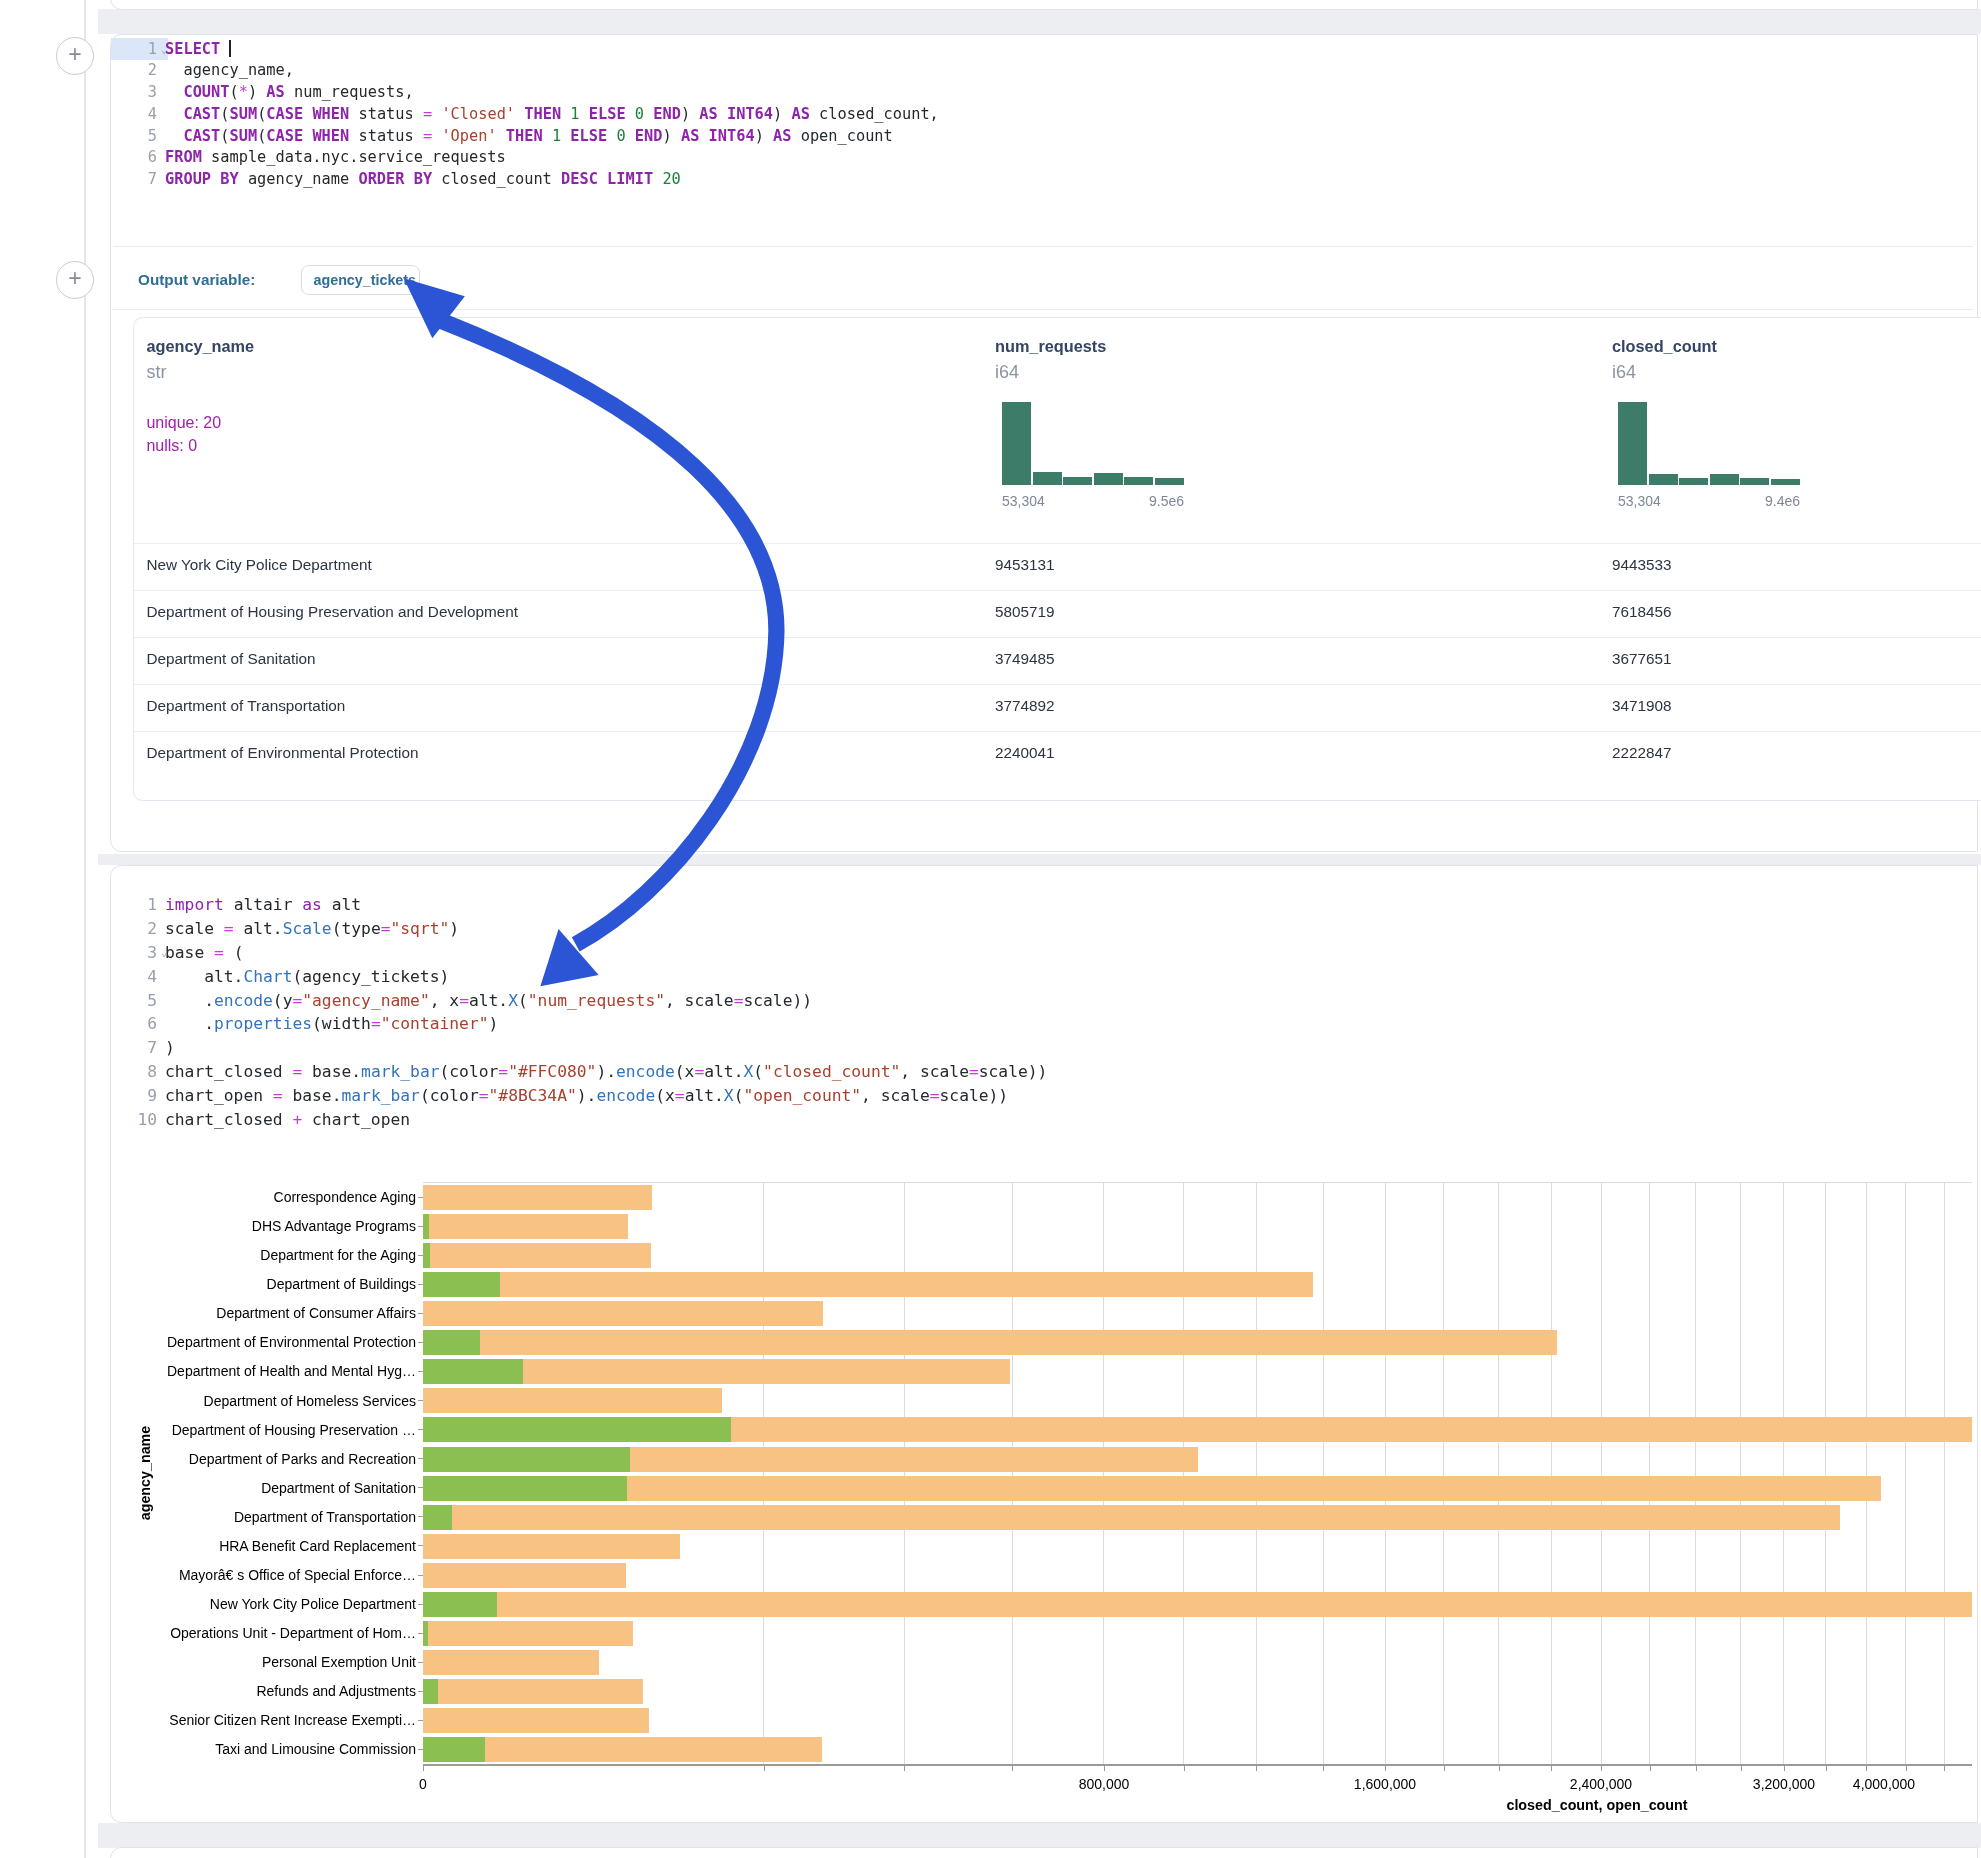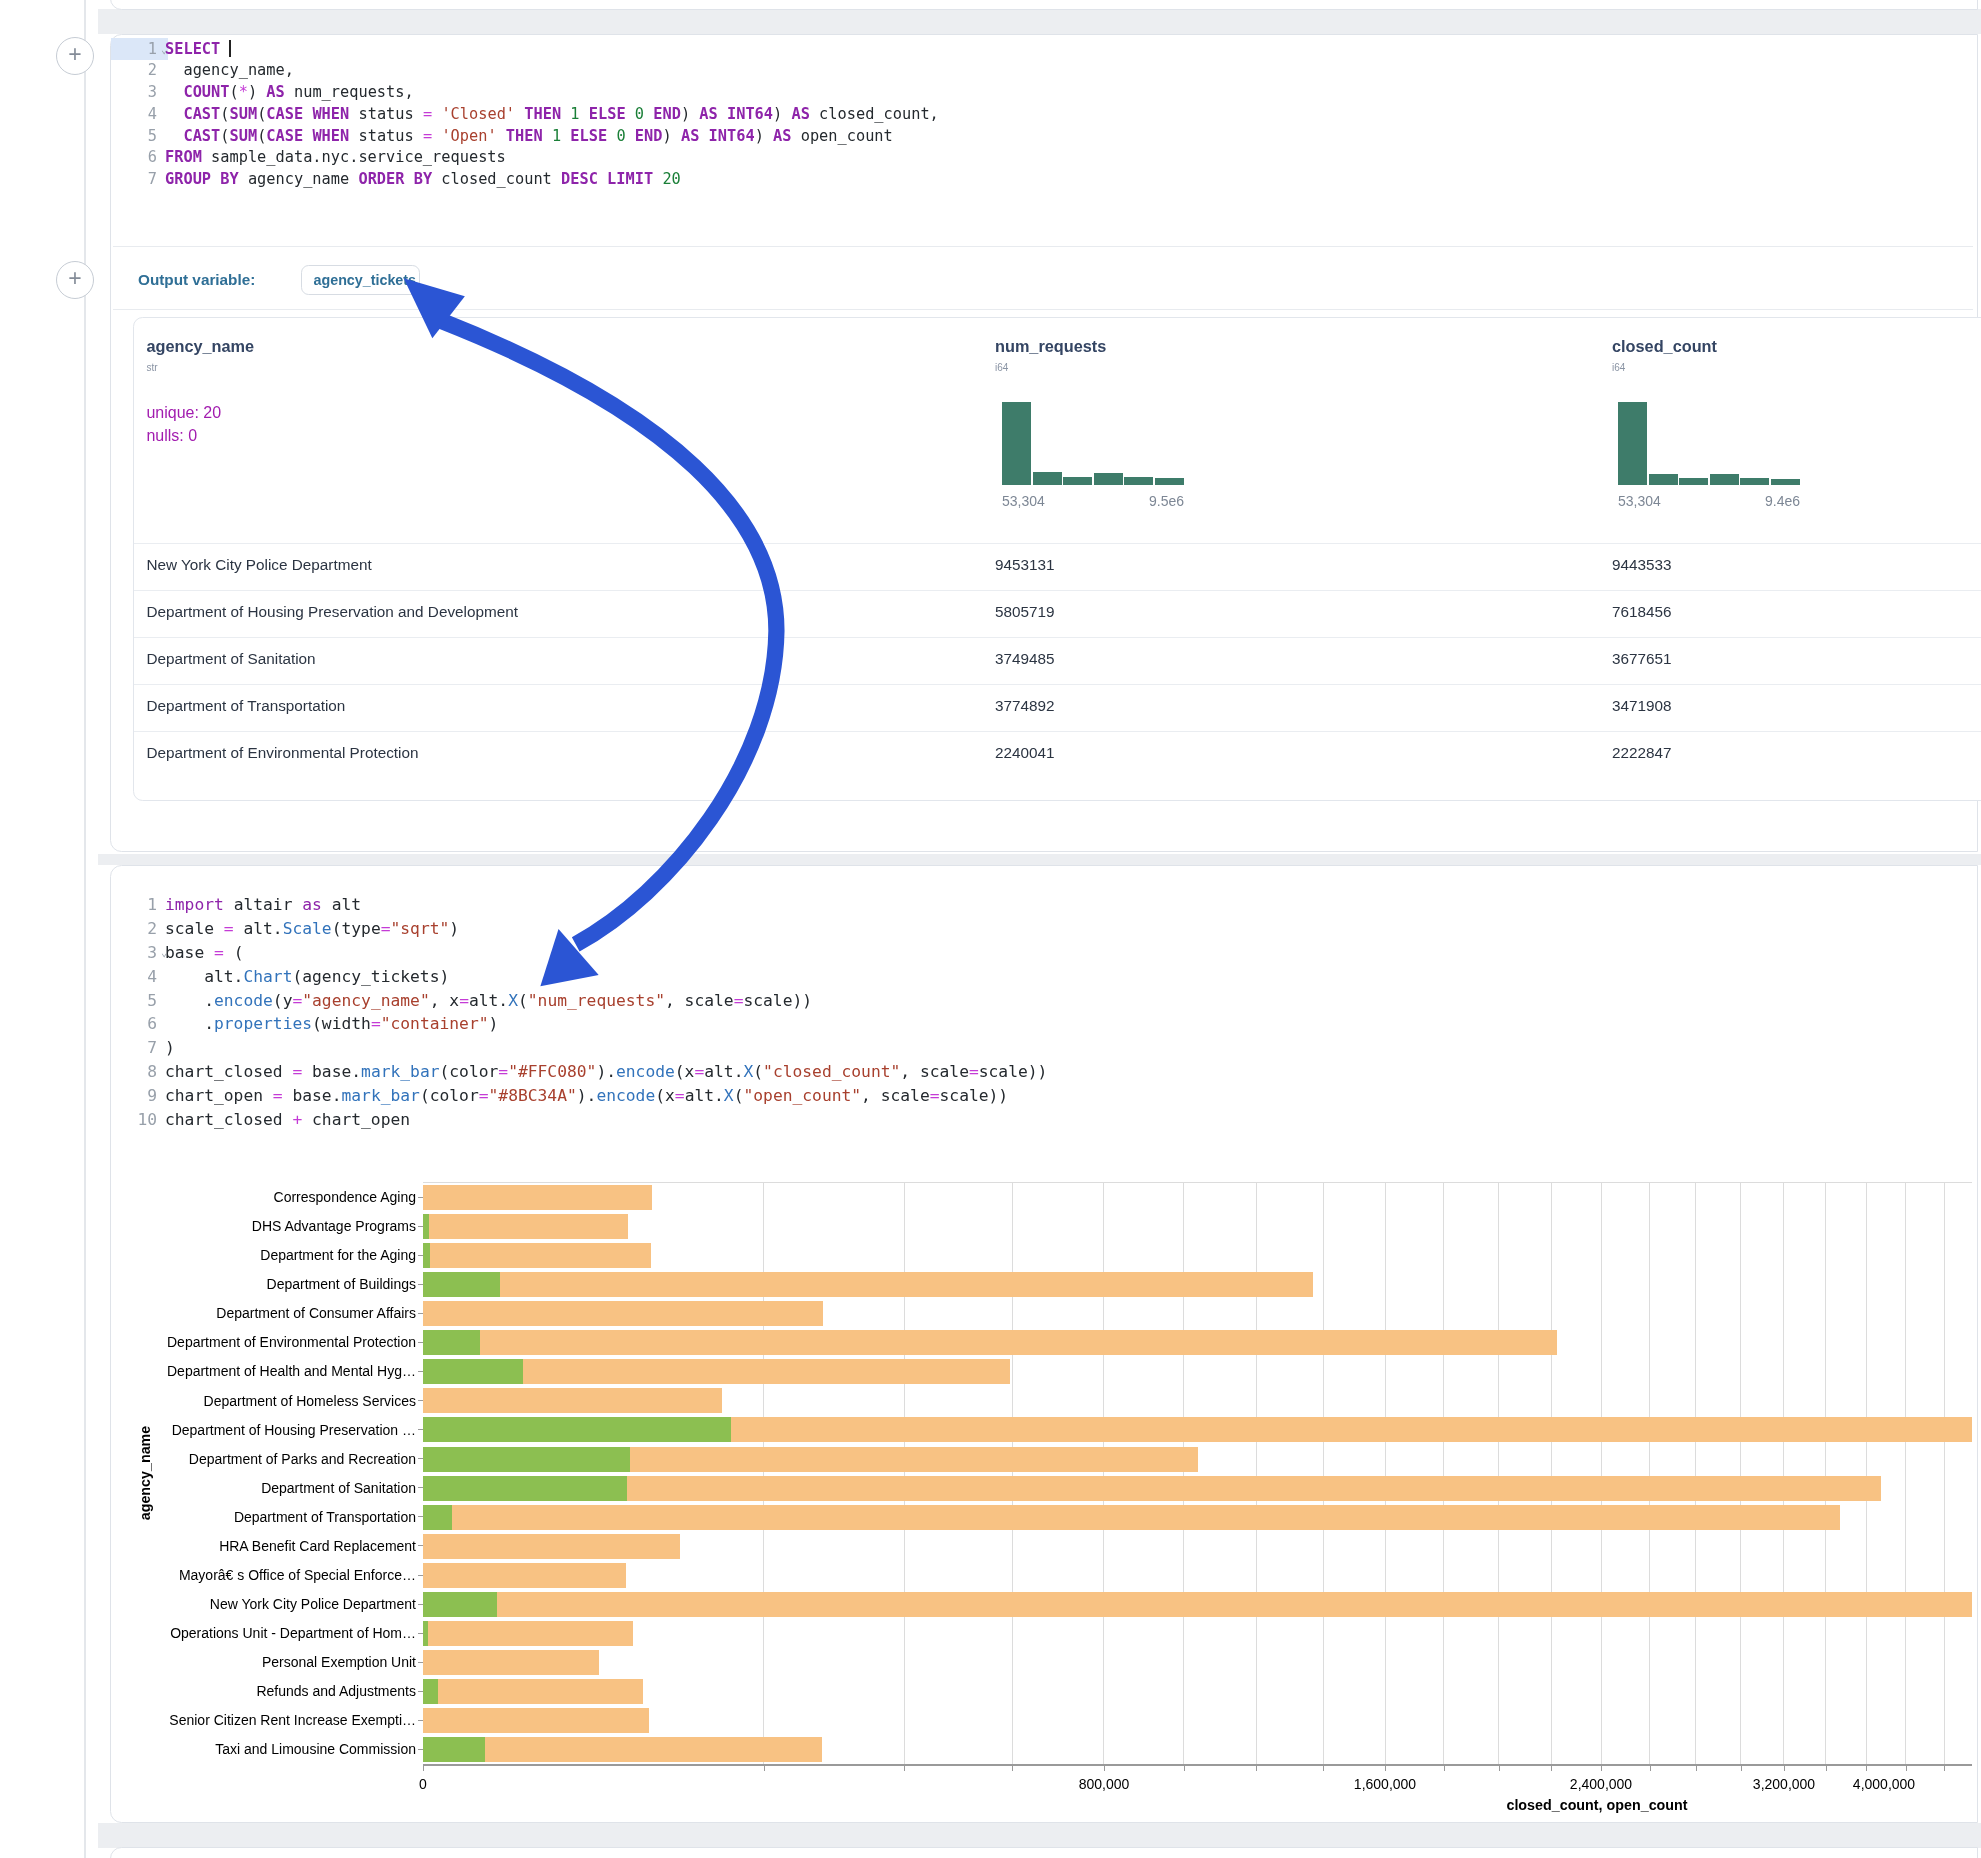--- a/index.html
+++ b/index.html
@@ -26,21 +26,21 @@
   .cursor{display:inline-block;width:1.9px;height:17px;background:#222;vertical-align:-2.9px;}
   .active-gutter{position:absolute;background:#dbe7f8;}
   .divider{position:absolute;height:1.4px;background:#e8ebef;}
   
   .outvar-label{color:#2f6f96;font-weight:bold;font-size:15.3px;}
   .chip{position:absolute;border:1.4px solid #d7dce3;border-radius:7.6px;background:#fff;
         color:#2f6f96;font-weight:bold;font-size:14.3px;line-height:28px;padding-left:11.5px;
         overflow:hidden;white-space:nowrap;}
   
   .col-name{font-weight:bold;font-size:16.3px;color:#344563;}
-  .col-type{font-size:10px;color:#8a94a4;}
+  .col-type{font-size:18px;color:#8a94a4;}
   .col-stat{font-size:16px;color:#a21caf;}
   .hist{position:absolute;width:182px;height:83px;}
   .hist .hbar{position:absolute;bottom:0;width:29px;background:#3e7c6a;}
   .hist-lab{position:absolute;font-size:14px;color:#7d8795;width:182px;}
   .trow{position:absolute;left:0;width:100%;height:46px;border-top:1.4px solid #eaedf1;}
   .trow .cell{position:absolute;top:12.4px;font-size:15.3px;color:#2b3442;}
   .tfooter{font-size:15px;color:#76808f;}
   
   #plot{position:absolute;left:423px;top:1182px;width:1549px;height:581px;overflow:hidden;
         border-top:1px solid #dcdcdc;background:#fff;}

